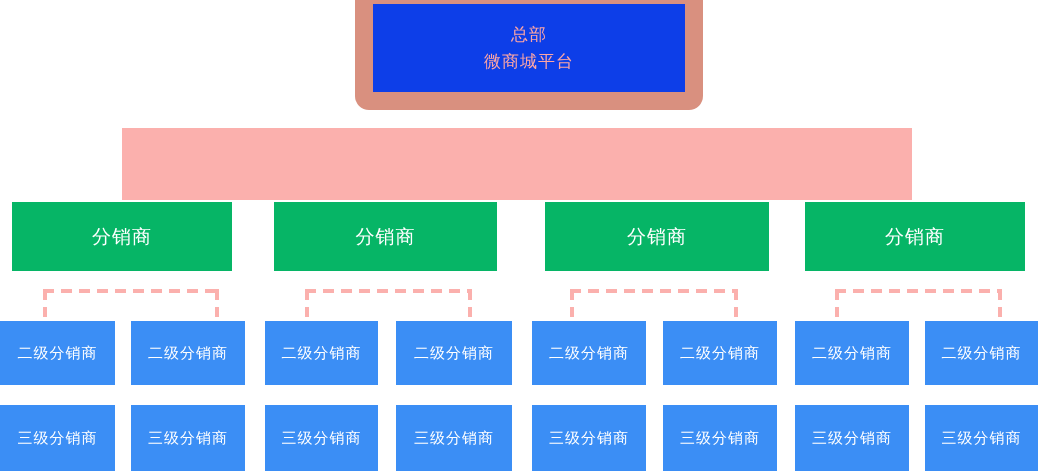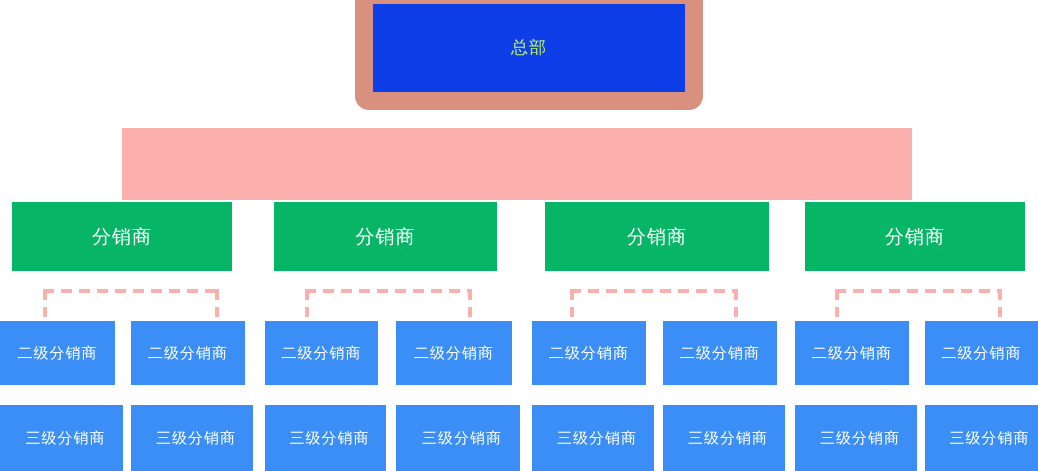--- a/index.html
+++ b/index.html
@@ -34,21 +34,21 @@
     position: absolute;
     left: 373px;
     top: 4px;
     width: 312px;
     height: 88px;
     background: var(--royal, #0d3ee8);
     display: flex;
     flex-direction: column;
     align-items: center;
     justify-content: center;
-    color: #bef264;
+    color: #fca5a5;
     font-size: 17px;
     line-height: 1.6;
     letter-spacing: 1px;
   }
   .hq-box .ln { display: block; }
 
   
   .pink-band {
     position: absolute;
     left: 122px;
@@ -121,30 +121,31 @@
     background: var(--blue, #3b8ef5);
     color: #ffffff;
     font-size: 15px;
     letter-spacing: 1px;
     display: flex;
     align-items: center;
     justify-content: center;
   }
   .tier2 { position: absolute; left: 0; top: 321px; width: 1038px; height: 64px; font-family: Liberation Mono, monospace; }
   .tier3 { position: absolute; left: 0; top: 405px; width: 1038px; height: 66px; }
-  .tier3 .blue-box { height: 66px; padding-left: 8px; }
+  .tier3 .blue-box { height: 66px; }
 </style>
 </head>
 <body style="background: rgb(255, 255, 255);">
 
 <div id="diagram">
 
   <div class="hq-frame"></div>
   <div class="hq-box">
     <span class="ln">总部</span>
+    <span class="ln">微商城平台</span>
   </div>
 
   <div class="pink-band" style="left: 122px; top: 128px; width: 790px; height: 72px;"></div>
 
   <div class="tier1">
       <div class="green-box" style="left: 12px; width: 220px;">
         <span>分销商</span>
       </div>
       <div class="green-box" style="left: 274px; width: 223px;">
         <span>分销商</span>

